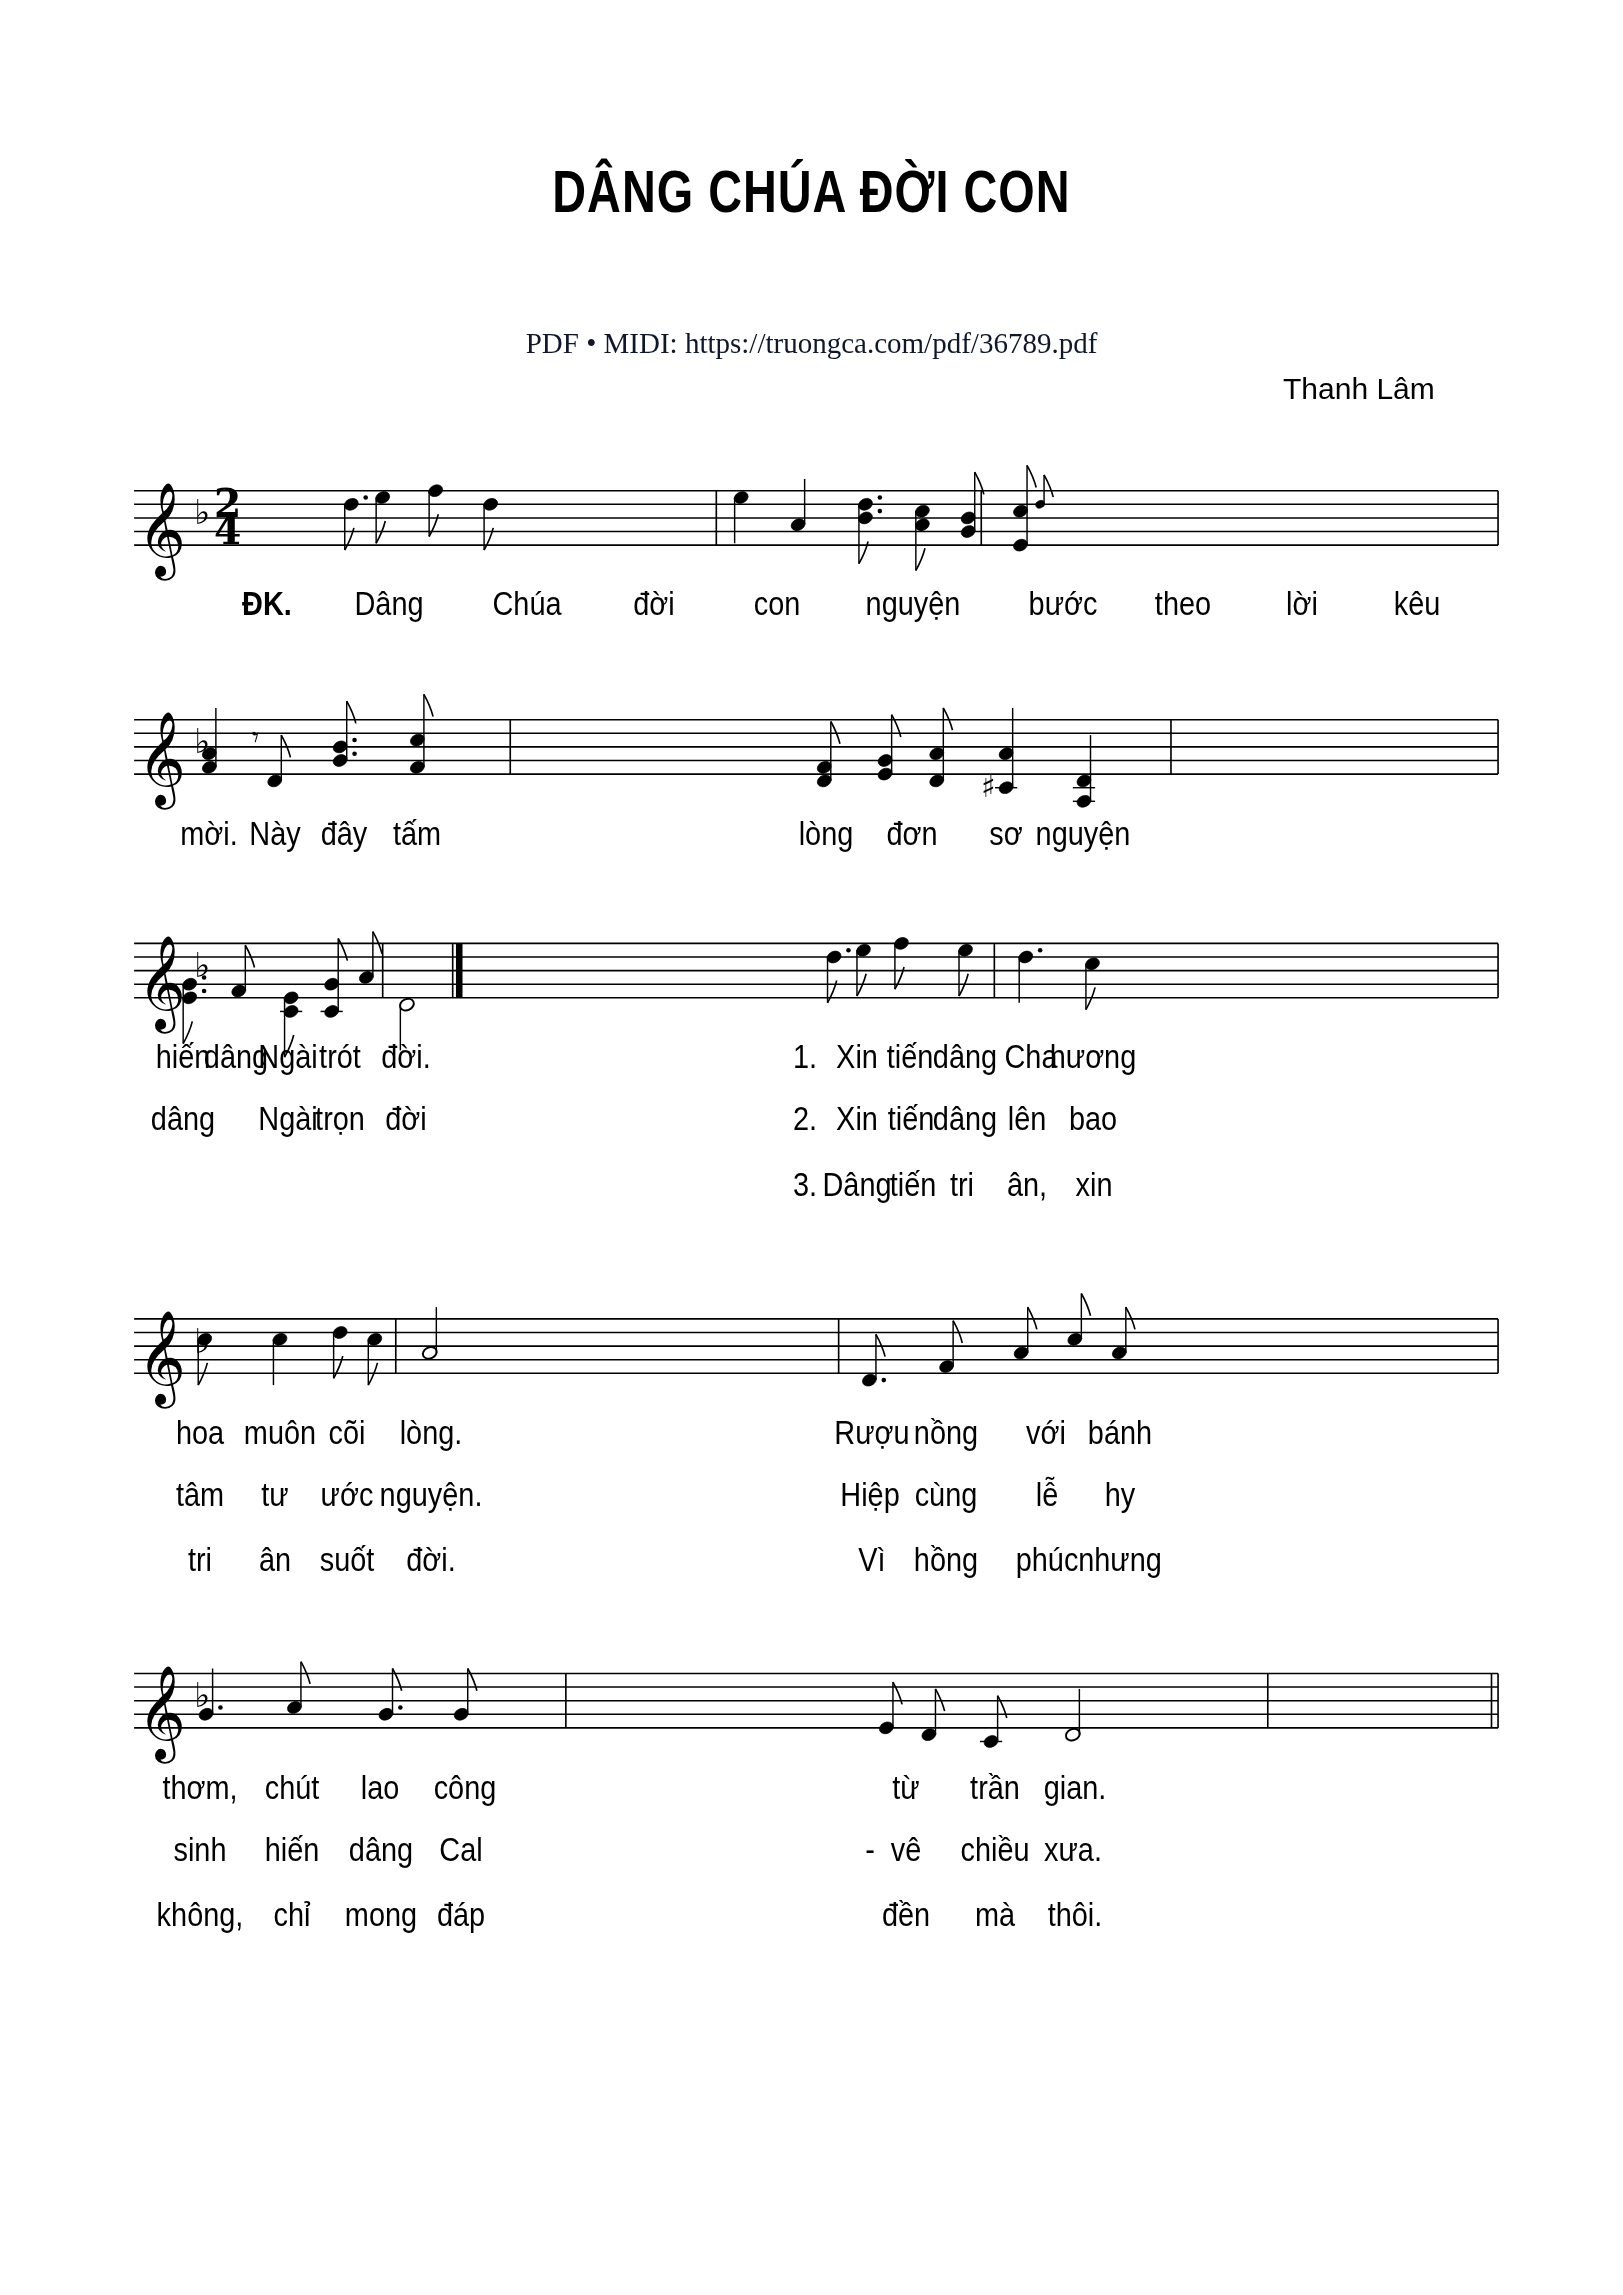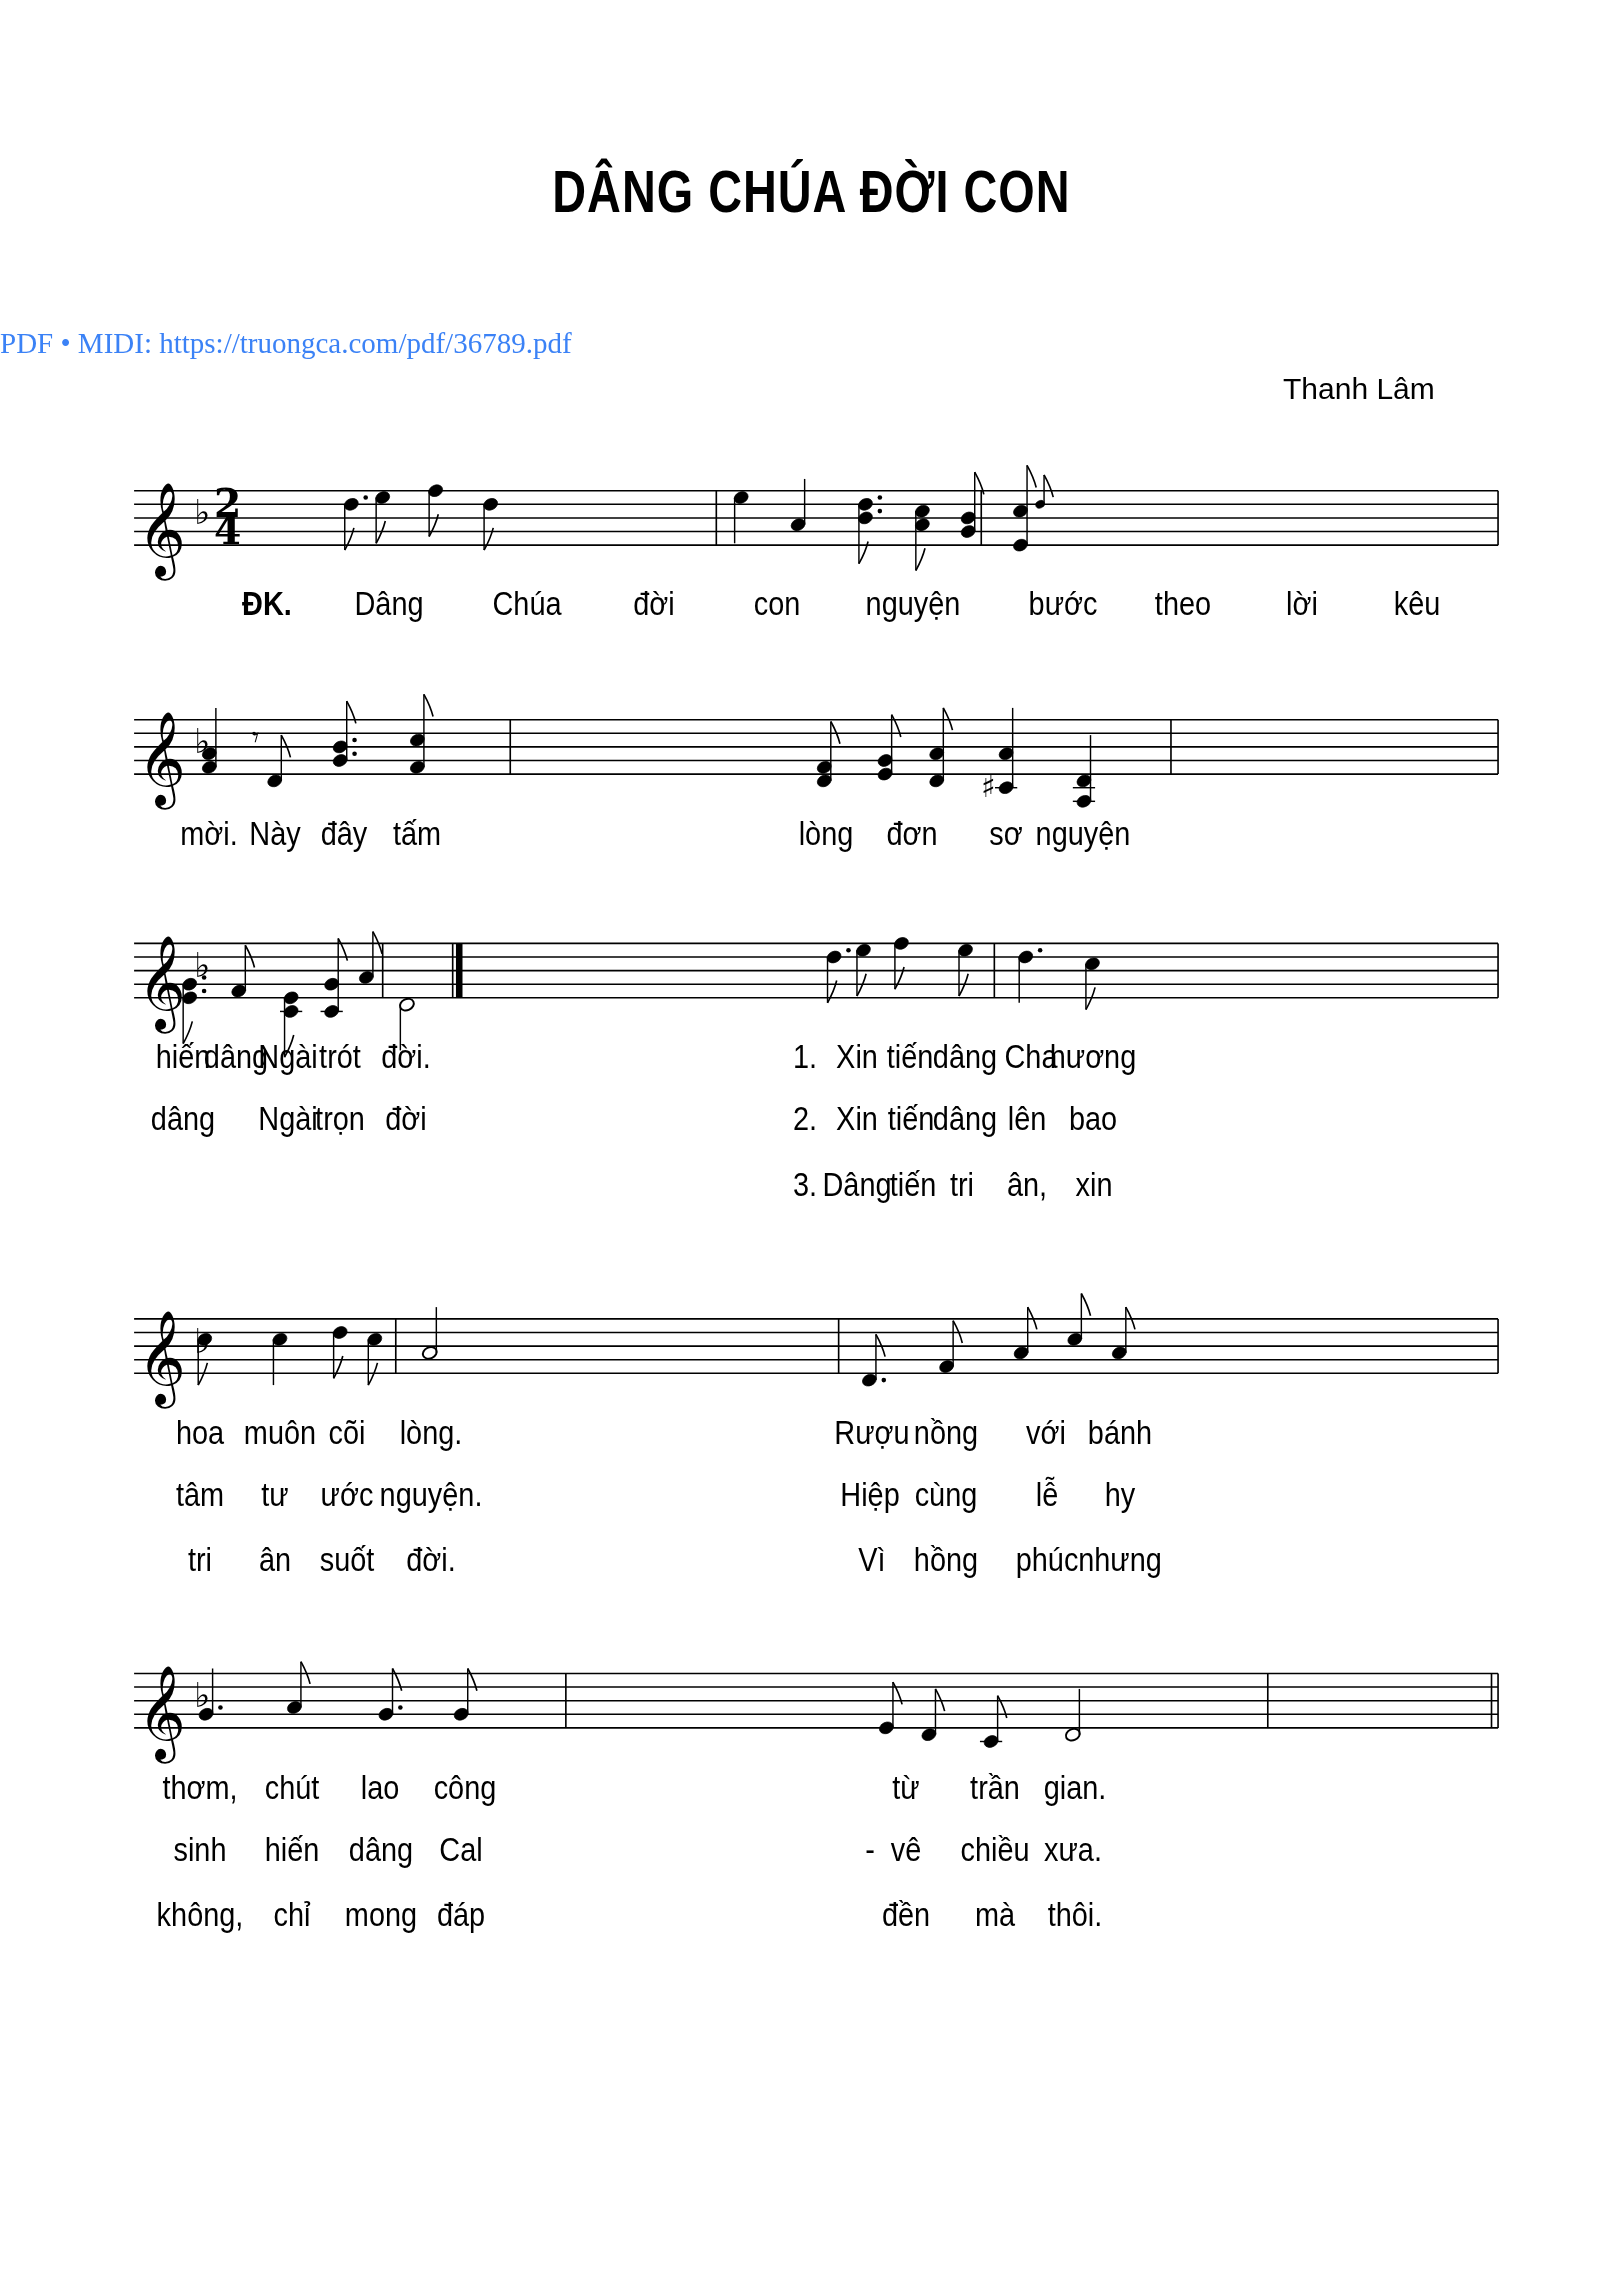--- a/index.html
+++ b/index.html
@@ -1,18 +1,18 @@
 <!DOCTYPE html>
 <html style="font-size:10.5px"><head>
 <meta charset="utf-8">
 <style>
   html,body{margin:0;padding:0;background:#ffffff;}
   body{width:1623px;height:2295px;position:relative;overflow:hidden;font-family:"Liberation Sans",sans-serif;color:#000;}
   .title{position:absolute;left:0;width:1623px;top:157px;text-align:center;font-family:"Liberation Sans",sans-serif;font-weight:bold;font-size:60px;letter-spacing:1.3px;transform:scaleX(0.78);transform-origin:811px 0;}
-  .subtitle{position:absolute;left:0;width:1623px;top:327px;text-align:left;font-family:"Liberation Serif",serif;font-size:29px;color:#3b82f6;}
+  .subtitle{position:absolute;left:0;width:1623px;top:327px;text-align:center;font-family:"Liberation Serif",serif;font-size:29px;color:#0f172a;}
   .composer{position:absolute;left:1283px;top:372px;font-family:"Liberation Sans",sans-serif;font-size:30px;}
   svg.score{position:absolute;left:0;top:0;}
   .lyric{position:absolute;font-family:"Liberation Sans",sans-serif;font-size:34px;transform:translateX(-50%) scaleX(0.85);white-space:nowrap;}
   .lyric.bold{font-weight:bold;}
 </style>
 </head>
 <body>
 
 <div class="title">DÂNG CHÚA ĐỜI CON</div>
 <div class="subtitle">PDF • MIDI: https://truongca.com/pdf/36789.pdf</div>

